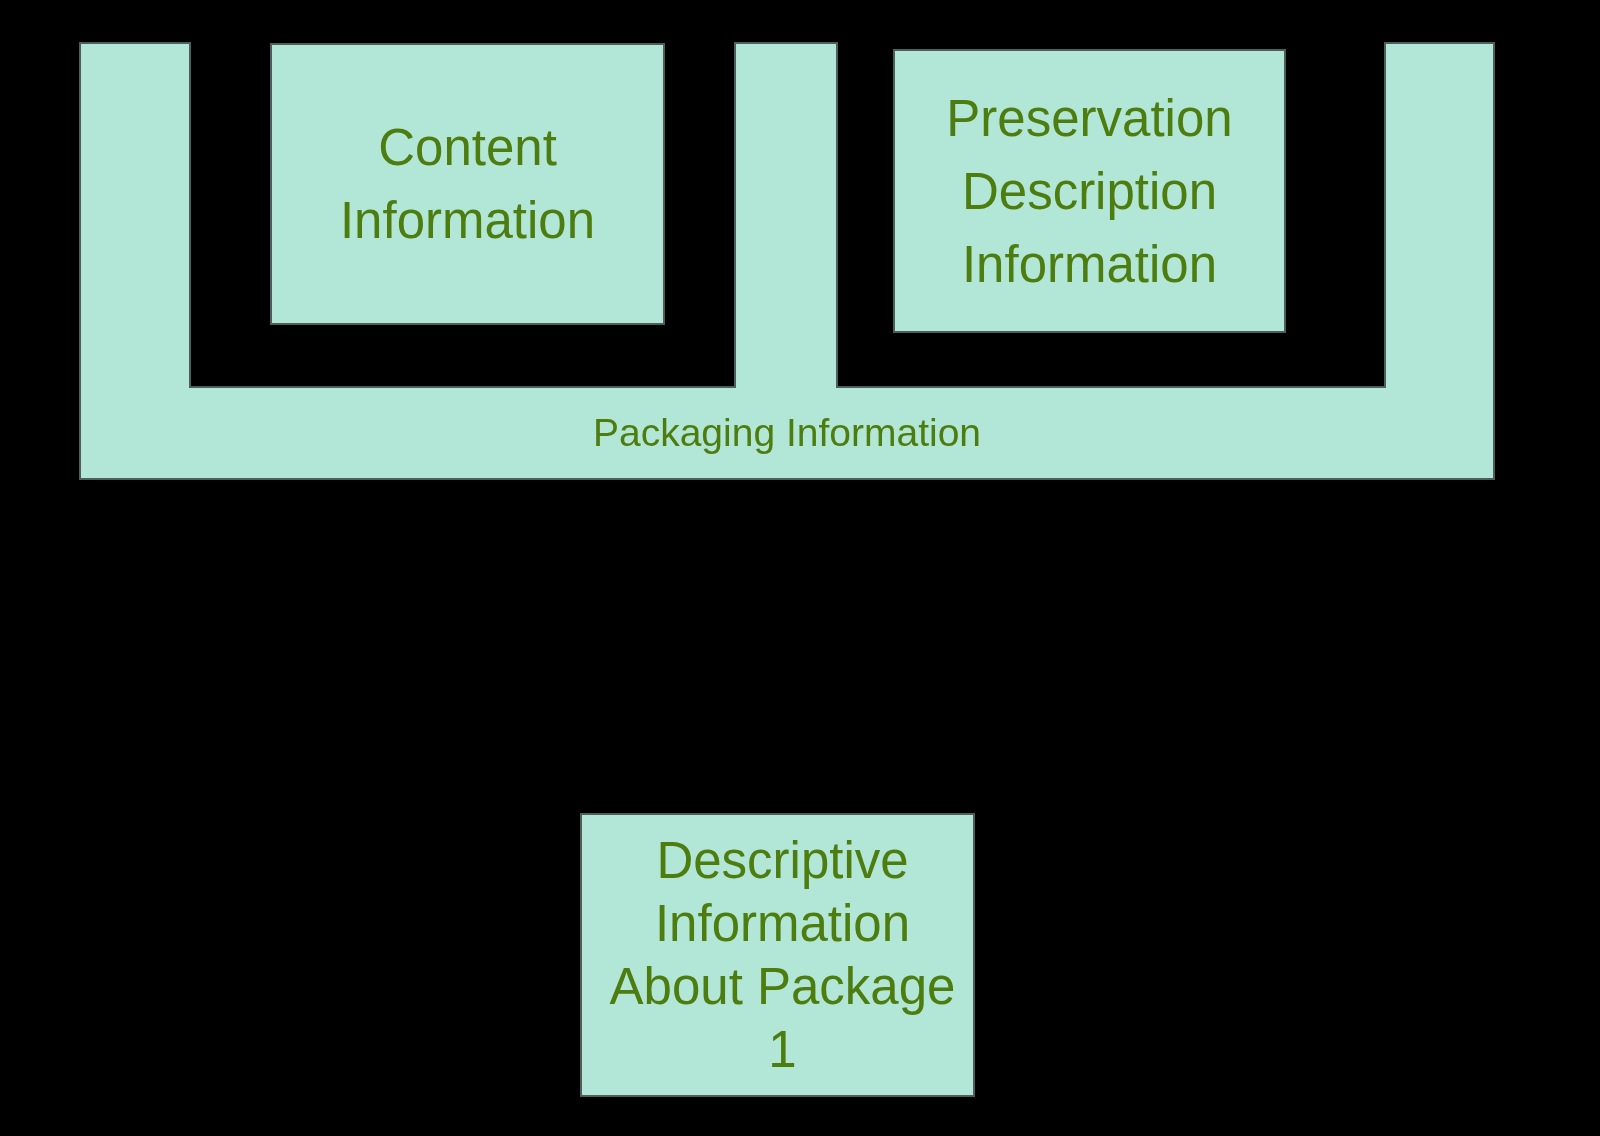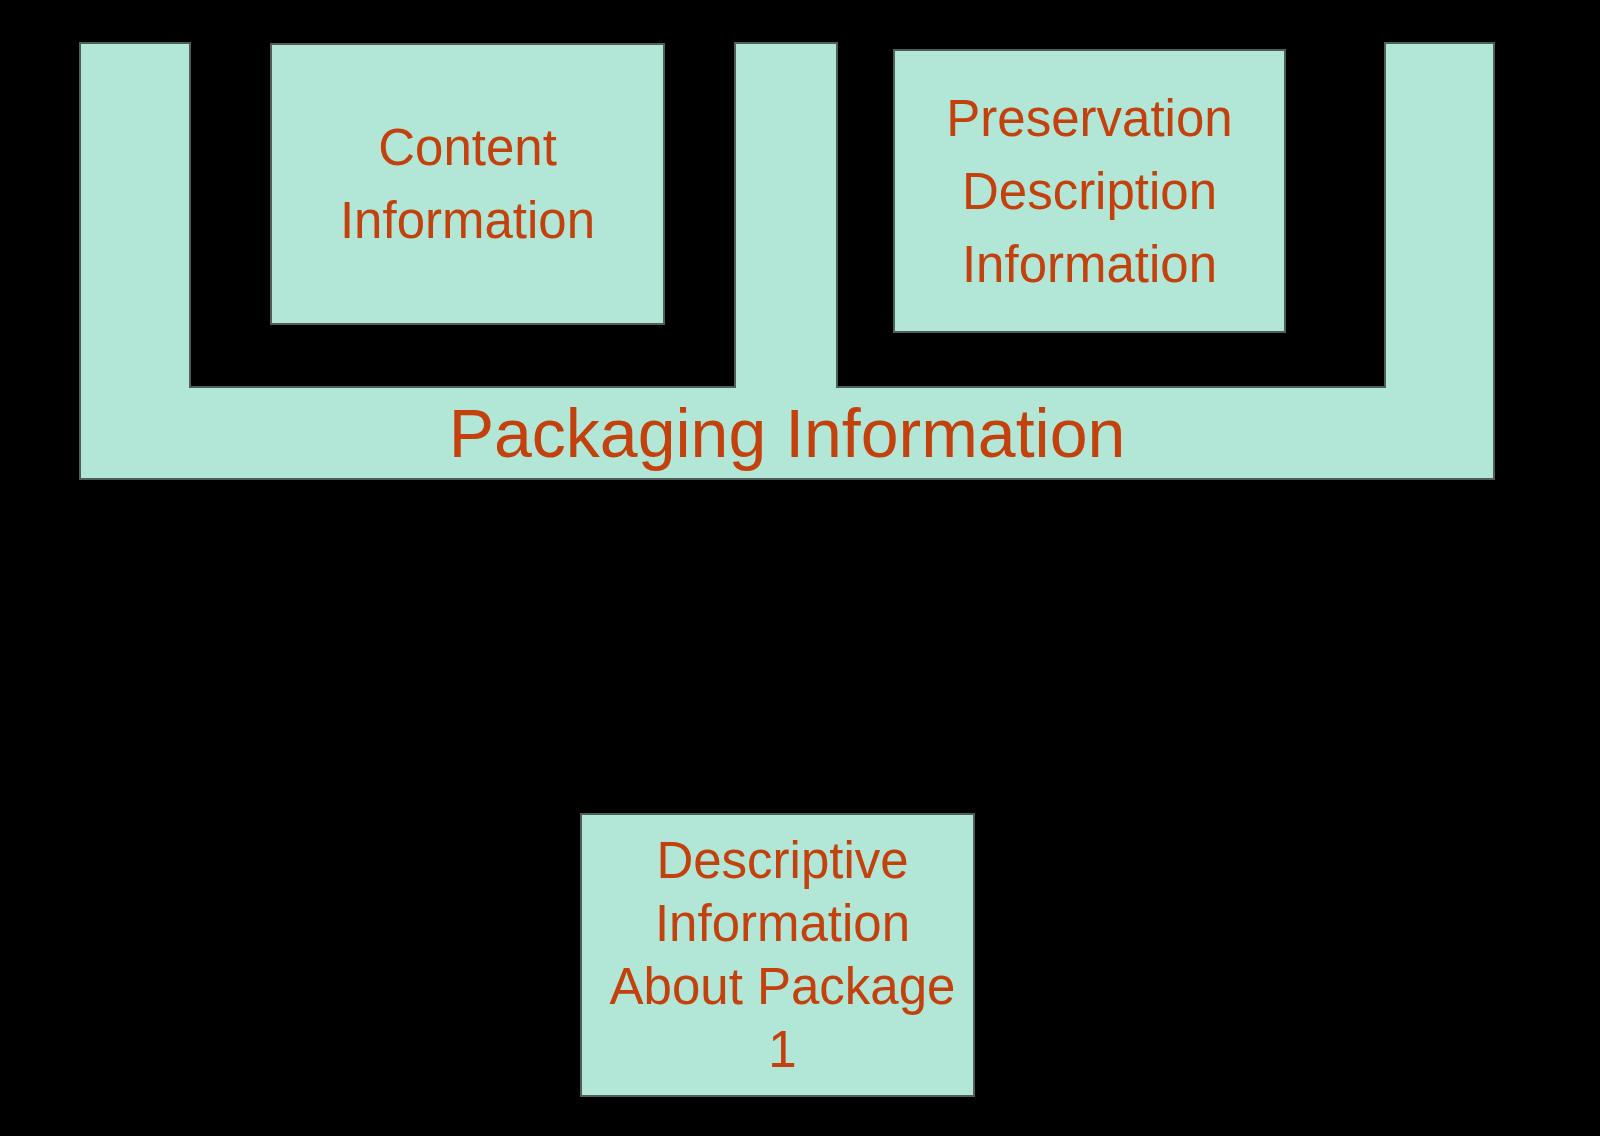--- a/index.html
+++ b/index.html
@@ -7,21 +7,21 @@
     padding: 0;
     background: #000000;
   }
   #stage {
     position: relative;
     width: 1600px;
     height: 1136px;
     background: #000000;
     overflow: hidden;
     font-family: "Liberation Sans", sans-serif;
-    color: #c2410c;
+    color: #4d7c0f;
   }
   #u-shape-svg {
     position: absolute;
     left: 0;
     top: 0;
     width: 1600px;
     height: 1136px;
     display: block;
   }
   .info-box {
@@ -48,21 +48,21 @@
     left: 80px;
     top: 387px;
     width: 1414px;
     height: 92px;
     display: flex;
     align-items: center;
     justify-content: center;
     text-align: center;
   }
   #packaging-label-band .band-label {
-    font-size: 68px;
+    font-size: 39px;
     line-height: 60px;
     white-space: nowrap;
   }
 </style>
 </head>
 <body>
 
 <div id="stage">
 
   <svg id="u-shape-svg" viewBox="0 0 1600 1136" aria-hidden="true">

